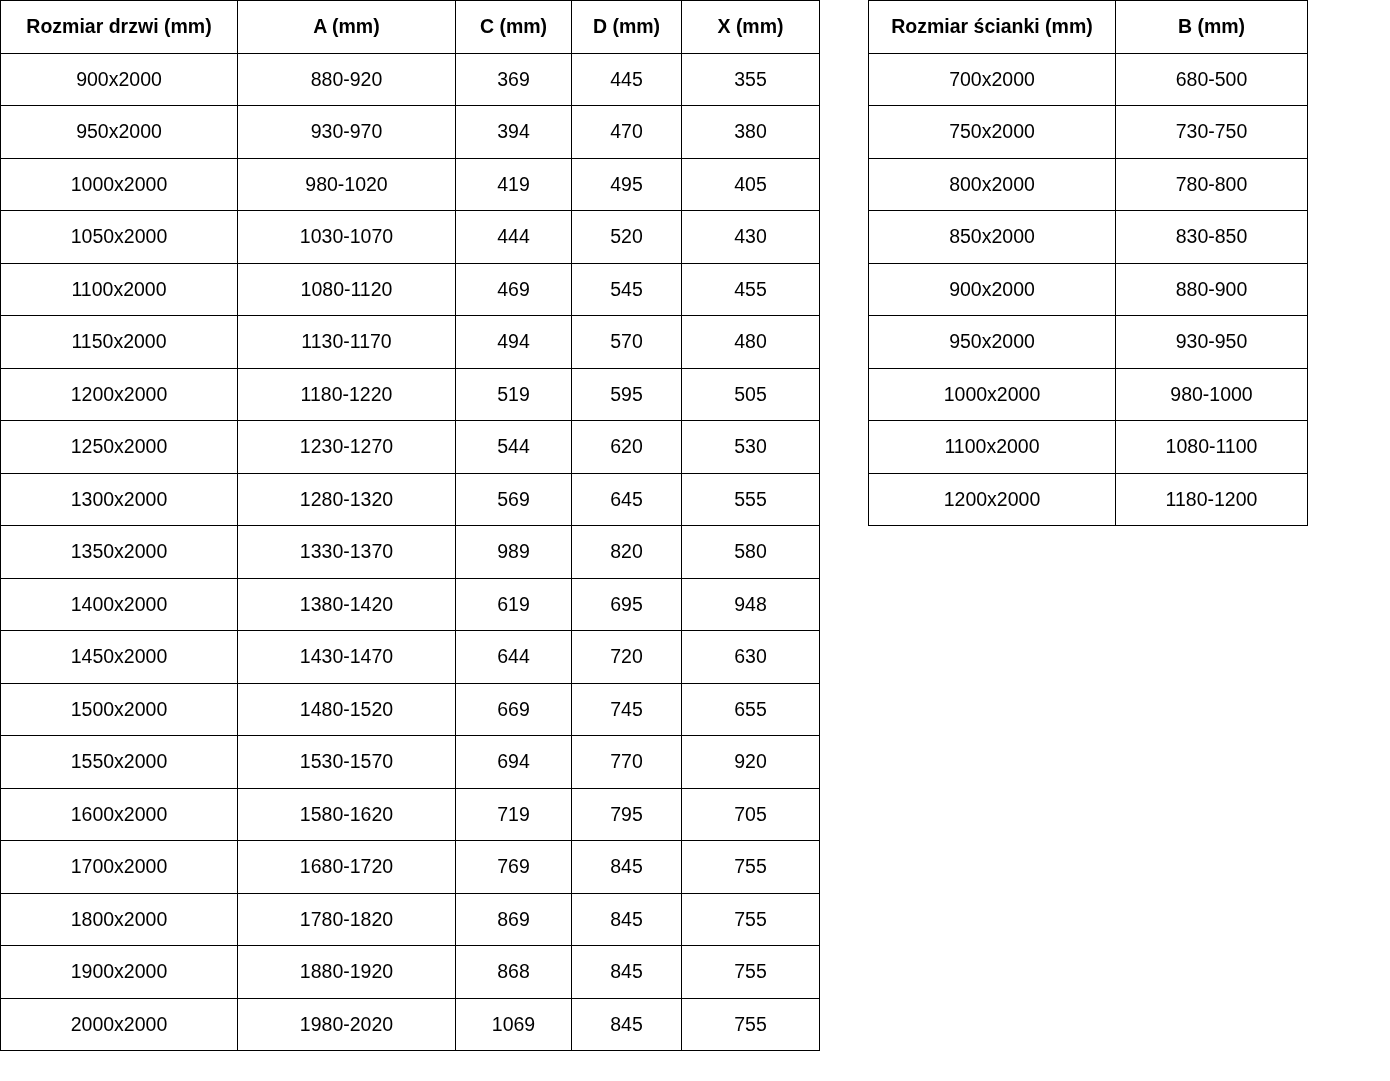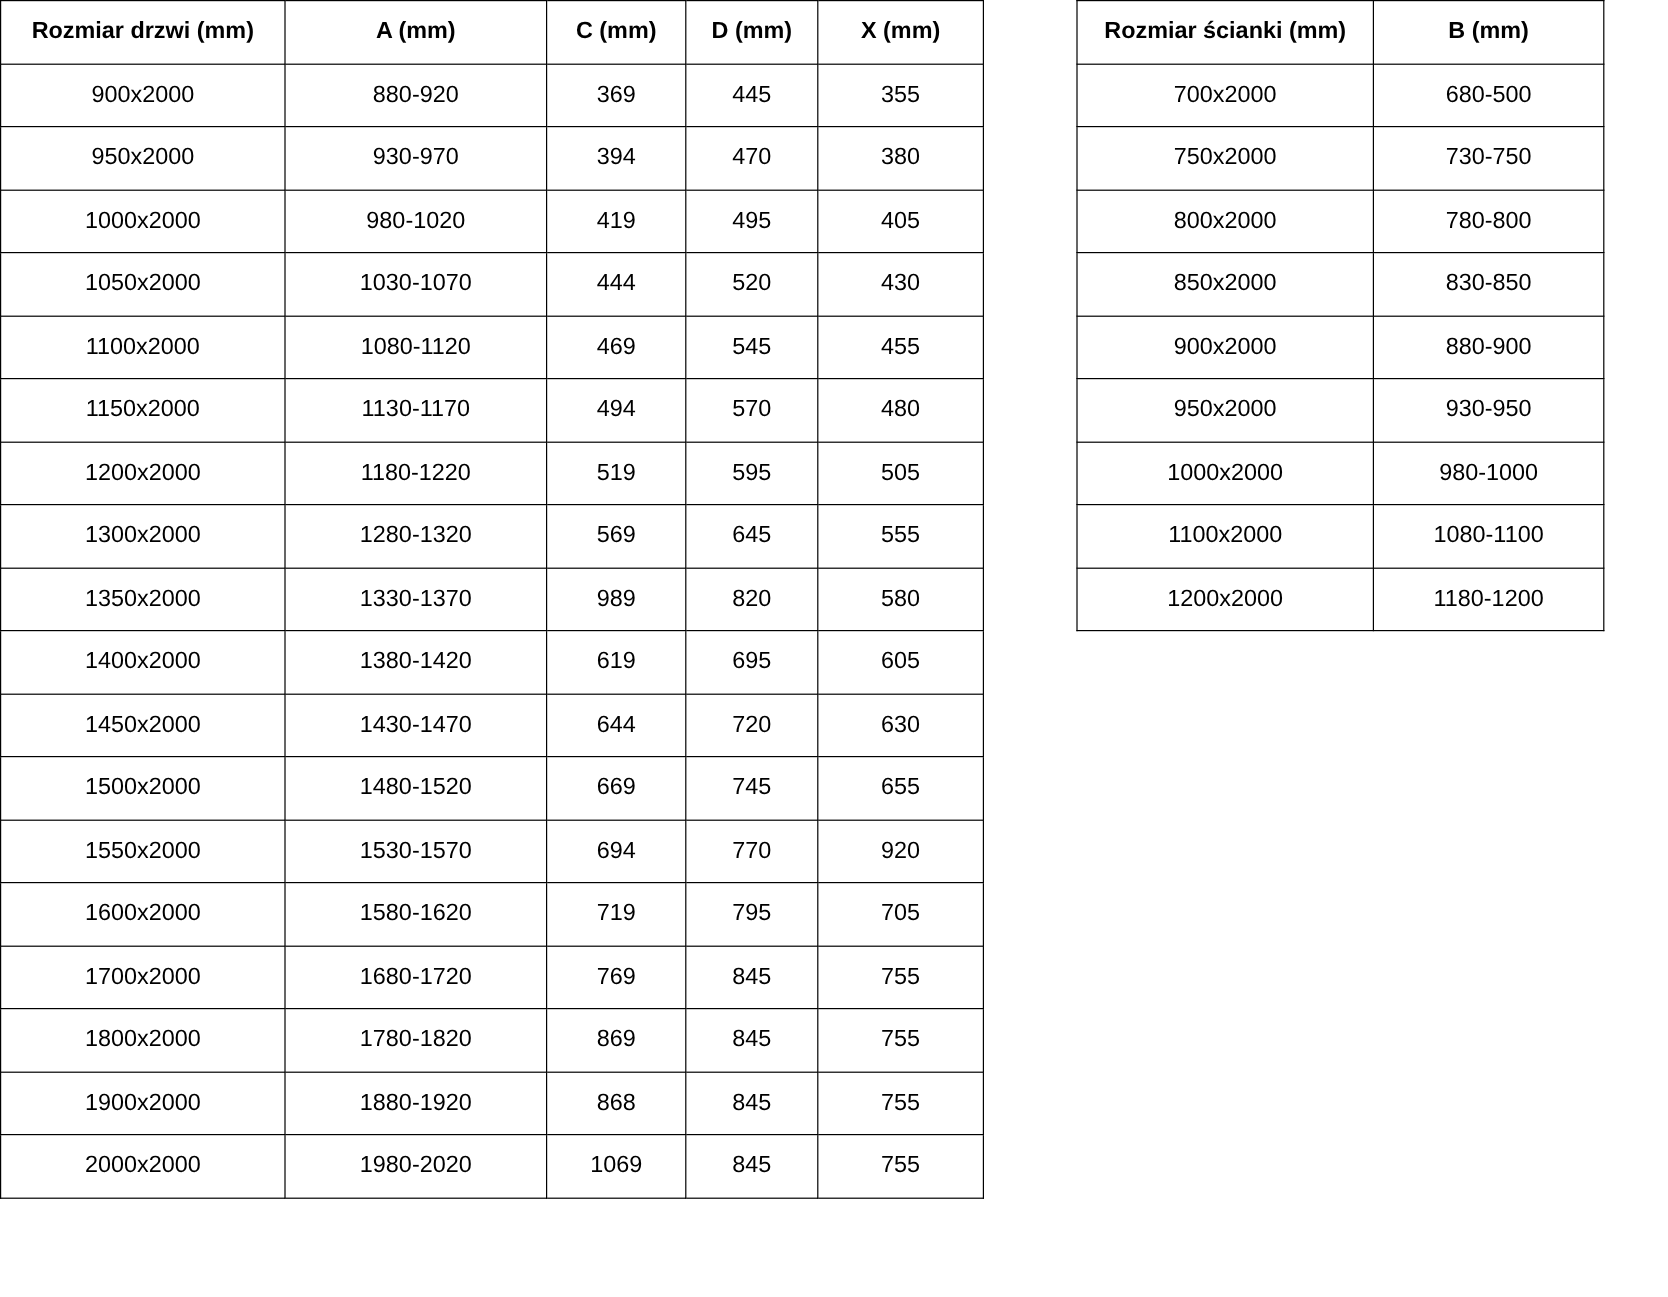--- a/index.html
+++ b/index.html
@@ -11,21 +11,21 @@
     width: 1390px;
     height: 1081px;
     font-family: "Liberation Sans", sans-serif;
     color: #000000;
     position: relative;
     overflow: hidden;
   }
   .tables-wrap {
     display: flex;
     align-items: flex-start;
-    gap: 77px;
+    gap: 48px;
   }
   table {
     border-collapse: collapse;
     table-layout: fixed;
   }
   th, td {
     border: 1px solid #000000;
     text-align: center;
     vertical-align: middle;
     font-size: 19.5px;
@@ -117,39 +117,46 @@
         <td>480</td>
       </tr>
       <tr>
         <td>1200x2000</td>
         <td>1180-1220</td>
         <td>519</td>
         <td>595</td>
         <td>505</td>
       </tr>
       <tr>
+        <td>1250x2000</td>
+        <td>1230-1270</td>
+        <td>544</td>
+        <td>620</td>
+        <td>530</td>
+      </tr>
+      <tr>
         <td>1300x2000</td>
         <td>1280-1320</td>
         <td>569</td>
         <td>645</td>
         <td>555</td>
       </tr>
       <tr>
         <td>1350x2000</td>
         <td>1330-1370</td>
         <td>989</td>
         <td>820</td>
         <td>580</td>
       </tr>
       <tr>
         <td>1400x2000</td>
         <td>1380-1420</td>
         <td>619</td>
         <td>695</td>
-        <td>605</td>
+        <td>948</td>
       </tr>
       <tr>
         <td>1450x2000</td>
         <td>1430-1470</td>
         <td>644</td>
         <td>720</td>
         <td>630</td>
       </tr>
       <tr>
         <td>1500x2000</td>

